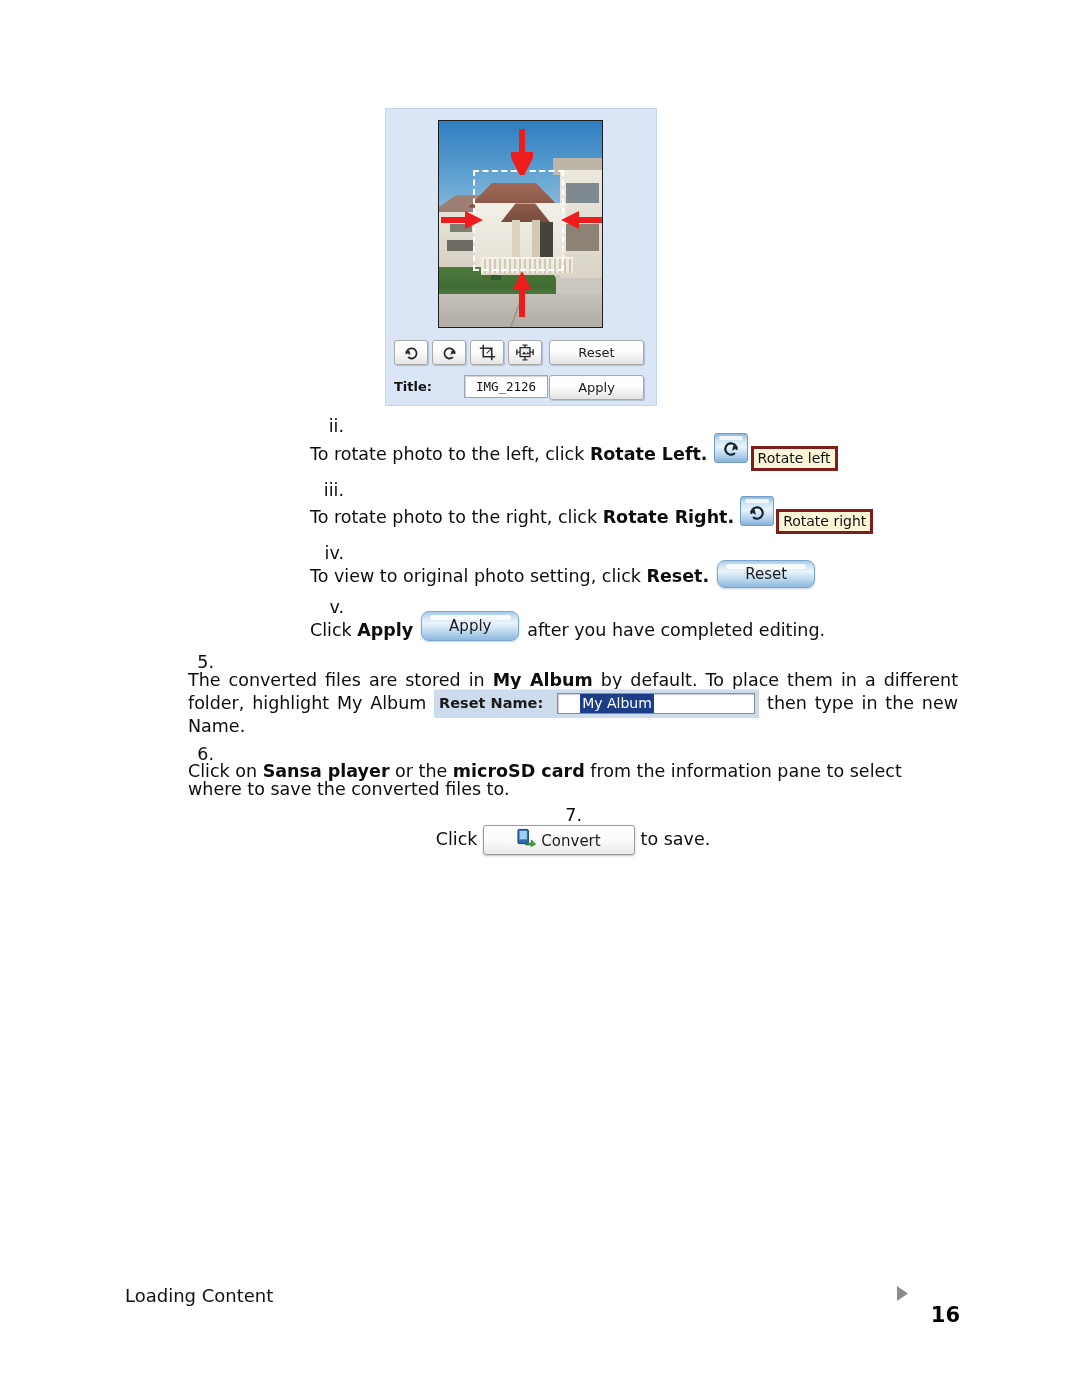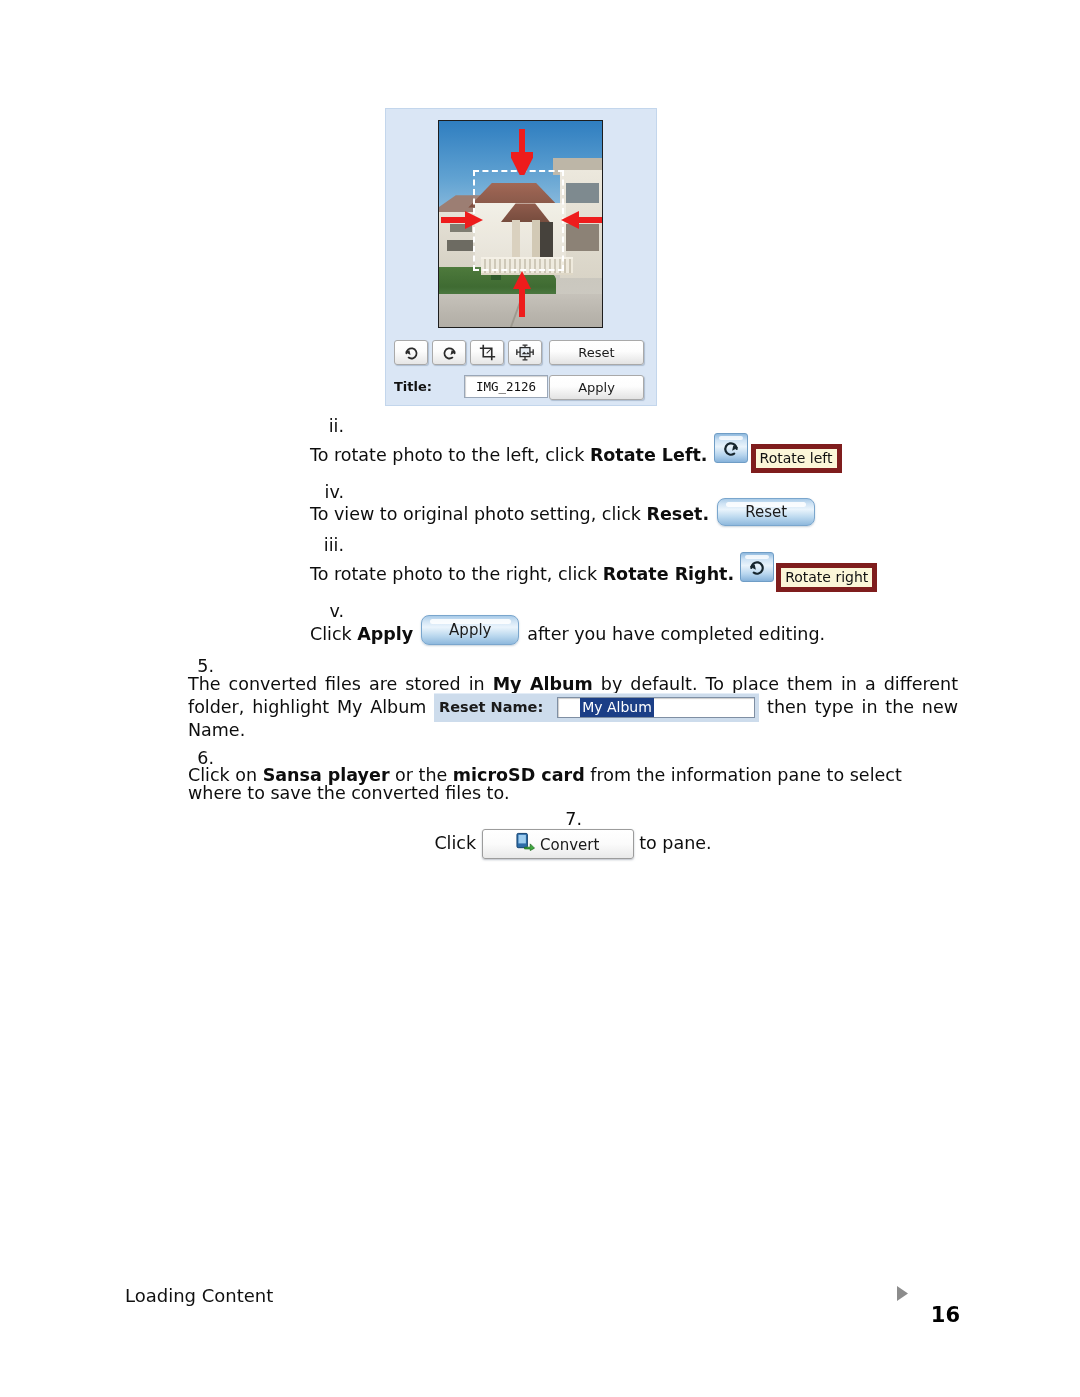--- a/index.html
+++ b/index.html
@@ -250,21 +250,21 @@
     content:"";
     position:absolute; left:4px; right:4px; top:2px; height:4px;
     border-radius:3px; background:rgba(255,255,255,0.8);
   }
   .rot-btn svg { position:absolute; left:50%; top:52%; transform:translate(-50%,-50%); }
 
   
   .tooltip {
     display: inline-block;
     background: #fbf6d8;
-    border: 5px solid #7f1d1d;
+    border: 3px solid #7f1d1d;
     font-size: 14px;
     color: #111111;
     padding: 1px 4px 2px 4px;
     line-height: 1.15;
     white-space: nowrap;
     box-sizing: border-box;
   }
 
   
   .album-widget {
@@ -453,39 +453,39 @@
             <svg width="19" height="19" viewBox="0 0 20 20">
               <path d="M16 11a6 6 0 1 0 -2.6 5" stroke="#17262e" stroke-width="2.3" fill="none" stroke-linecap="round"></path>
               <path d="M16.8 6.2 L15.6 11.6 L10.4 9.6 Z" fill="#17262e" transform="rotate(180 14 9.5)"></path>
             </svg>
           </span>
         </span><span class="tooltip" style="margin-left:3px;">Rotate left</span>
       </span></span>
   </div>
 
   <div class="li roman" style="margin-top:6px;">
-    <span class="marker">iv.</span>
-    <span class="content"><span>To view to original photo setting, click </span><b>Reset.</b><span class="glossy-btn inline-img" style="width:98px; height:28px; line-height:27px; margin-left:8px; top:-3px;"><span>Reset</span></span></span>
-  </div>
-
-  <div class="li roman" style="margin-top:6px;">
     <span class="marker">iii.</span>
     <span class="content"><span>To rotate photo to the right, click </span><b>Rotate Right.</b><span class="inline-img" style="margin-left:6px; top:-3px;">
         <span class="rot-btn">
           <span>
             <svg width="19" height="19" viewBox="0 0 20 20">
               <path d="M4 11a6 6 0 1 1 2.6 5" stroke="#17262e" stroke-width="2.3" fill="none" stroke-linecap="round"></path>
               <path d="M3.2 6.2 L4.4 11.6 L9.6 9.6 Z" fill="#17262e" transform="rotate(180 6 9.5)"></path>
             </svg>
           </span>
         </span><span class="tooltip" style="margin-left:2px;">Rotate right</span>
       </span></span>
   </div>
 
   <div class="li roman" style="margin-top:6px;">
+    <span class="marker">iv.</span>
+    <span class="content"><span>To view to original photo setting, click </span><b>Reset.</b><span class="glossy-btn inline-img" style="width:98px; height:28px; line-height:27px; margin-left:8px; top:-3px;"><span>Reset</span></span></span>
+  </div>
+
+  <div class="li roman" style="margin-top:6px;">
     <span class="marker">v.</span>
     <span class="content"><span>Click </span><b>Apply</b><span class="glossy-btn inline-img" style="width:98px; height:30px; line-height:29px; margin:0 8px; top:-5px;"><span>Apply</span></span><span>after you have completed editing.</span></span>
   </div>
 
   <div class="li arabic" style="margin-top:3px;">
     <span class="marker">5.</span>
     <span class="content justify"><span>The converted files are stored in </span><b>My Album</b><span> by default.  To place them in a different folder, highlight My Album </span><span class="album-widget"><span class="album-label">Reset Name:</span><span class="album-input"><span class="album-sel">My Album</span></span></span><span> then type in the new Name.</span></span>
   </div>
 
   <div class="li arabic" style="margin-top:10px;">
@@ -494,21 +494,21 @@
   </div>
 
   <div class="li arabic" style="margin-top:9px; align-items:center;">
     <span class="marker">7.</span>
     <span class="content"><span>Click </span><span class="convert-btn"><span class="convert-ico">
           <svg width="19" height="19" viewBox="0 0 20 20">
             <rect x="1" y="1.5" width="11" height="15" rx="1.3" fill="#2d6ca8" stroke="#12406e" stroke-width="1"></rect>
             <rect x="2.6" y="3" width="7.8" height="9" fill="#9ecdf0"></rect>
             <path d="M9 16 L15 16 L15 12.5 L19.5 17 L15 19.5 L15 17.8 L9 17.8 Z" fill="#3faa3f" stroke="#1f6b1f" stroke-width="0.8"></path>
           </svg>
-        </span><span class="convert-label">Convert</span></span><span> to pane.</span></span>
+        </span><span class="convert-label">Convert</span></span><span> to save.</span></span>
   </div>
 
 </div>
 
 <div class="footer">
   <span class="footer-left">Loading Content</span>
   <span class="footer-right">
     <span class="footer-tri">
       <svg width="13" height="17" viewBox="0 0 13 17">
           <path d="M1 1 L12 8.5 L1 16 Z" fill="#8c8c8c"></path>

